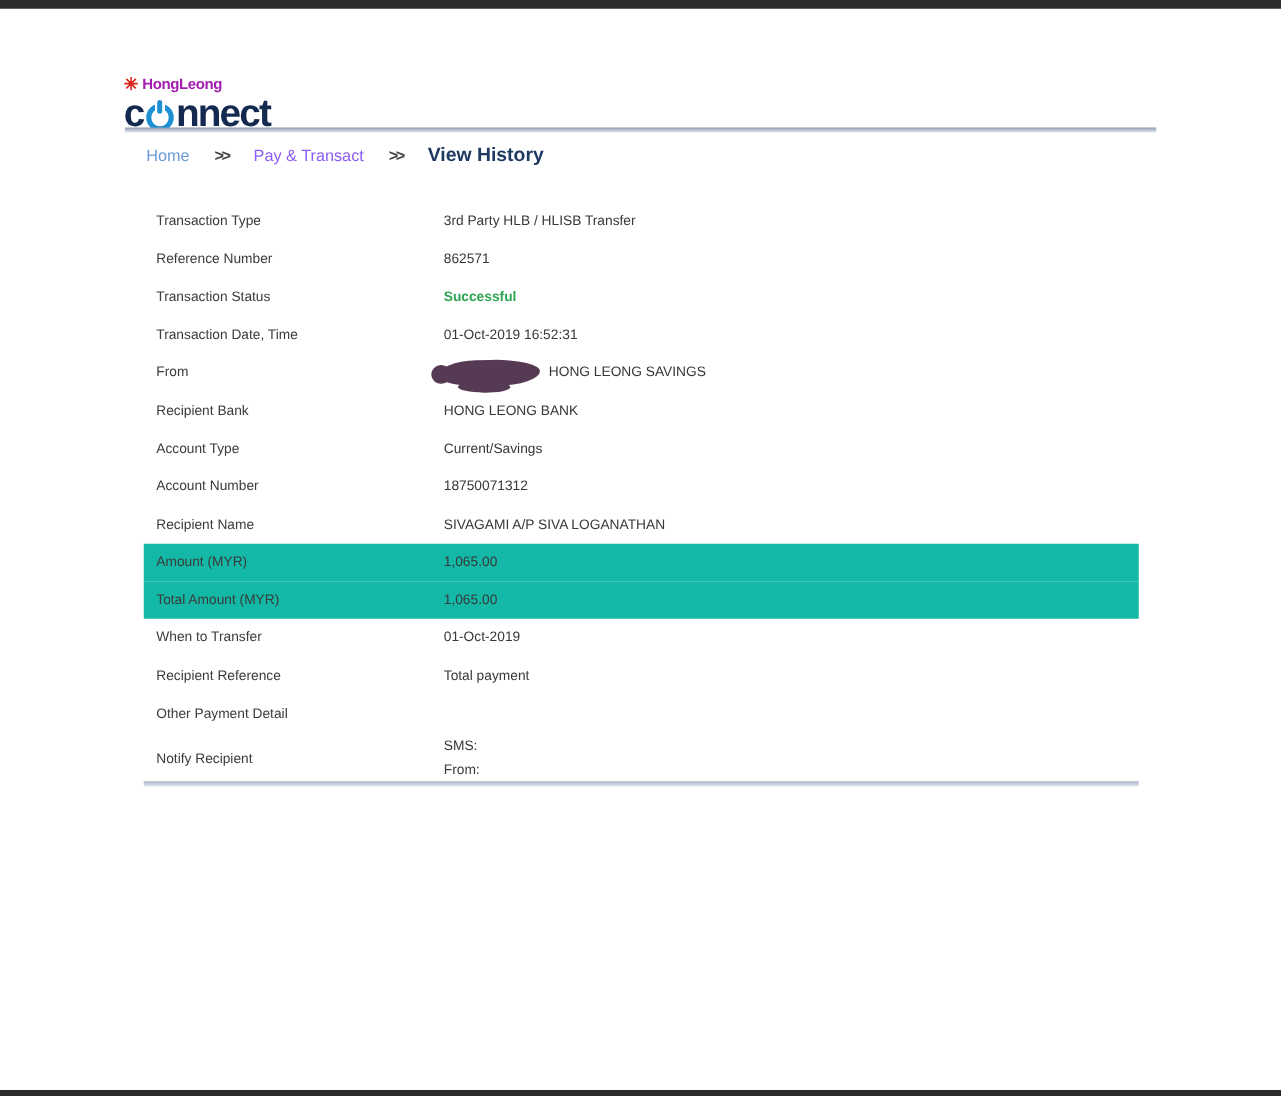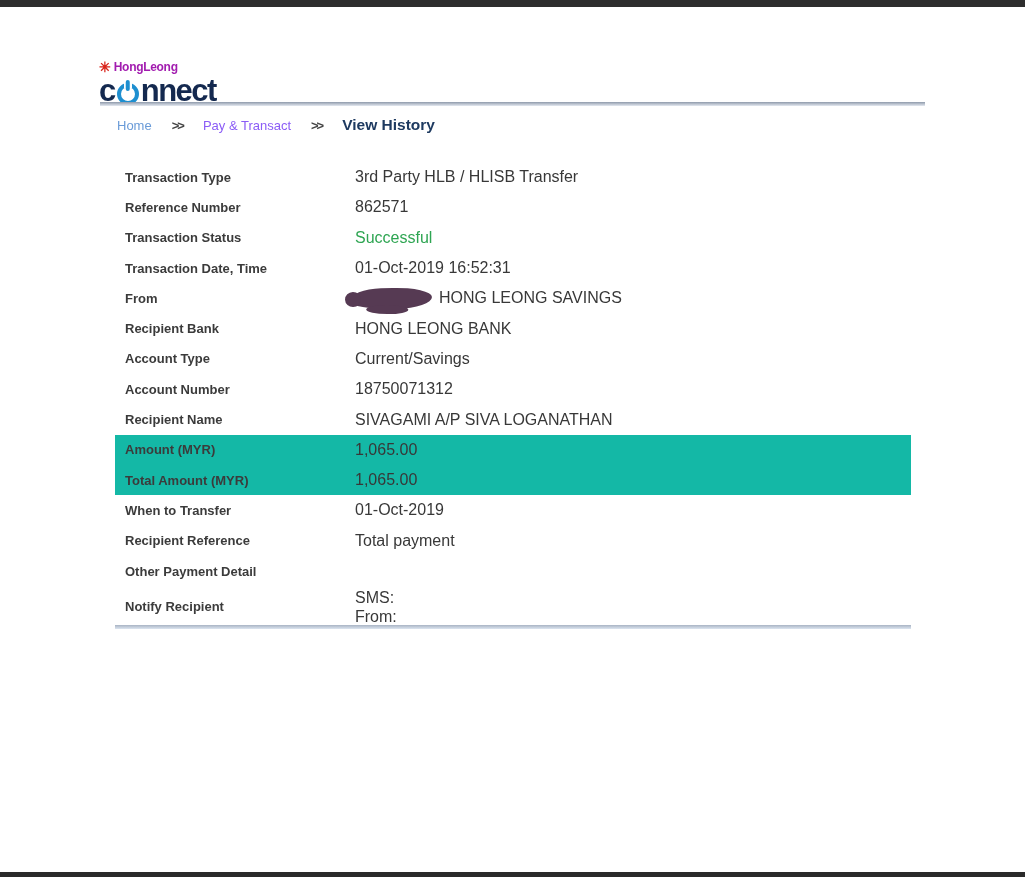--- a/index.html
+++ b/index.html
@@ -36,25 +36,25 @@
   .crumb-home { color: #6a9bd8; text-decoration: none; cursor: pointer; }
   .crumb-sep { color: #454545; font-size: 13px; letter-spacing: -2px; font-weight: bold; }
   .crumb-mid { color: #8b5cf6; cursor: pointer; }
   .crumb-current { color: #1e3a60; font-weight: bold; font-size: 15.5px; }
 
   
   .details { position: absolute; left: 115px; top: 162px; width: 796px; }
   .row { display: flex; align-items: center; height: 30.3px; }
   .row.tall { height: 41px; }
   .row.highlight { background: #14b8a6; }
-  .row-label { width: 230px; padding-left: 10px; font-weight: bold; font-size: 13px;
+  .row-label { width: 230px; padding-left: 10px; font-weight: normal; font-size: 11px;
                color: #3b3b3b; flex-shrink: 0; }
-  .row-value { font-size: 16px; color: #383838; display: flex; align-items: center; }
+  .row-value { font-size: 11px; color: #383838; display: flex; align-items: center; }
   .row-value .line { line-height: 19px; }
-  .status-success { font-weight: normal; }
+  .status-success { font-weight: bold; }
 
   .redact-blob { display: inline-block; width: 82px; height: 21px; background: #563a53;
                  border-radius: 40% 50% 45% 55% / 60% 50% 55% 45%;
                  transform: rotate(-1.5deg); margin: 0 7px 0 -5px; position: relative; }
   .redact-blob::before { content: ""; position: absolute; left: -5px; top: 3px; width: 16px;
                          height: 15px; background: #563a53; border-radius: 50%; }
   .redact-blob::after { content: ""; position: absolute; left: 16px; bottom: -5px; width: 42px;
                         height: 9px; background: #563a53; border-radius: 50%;
                         transform: rotate(2deg); }
 

